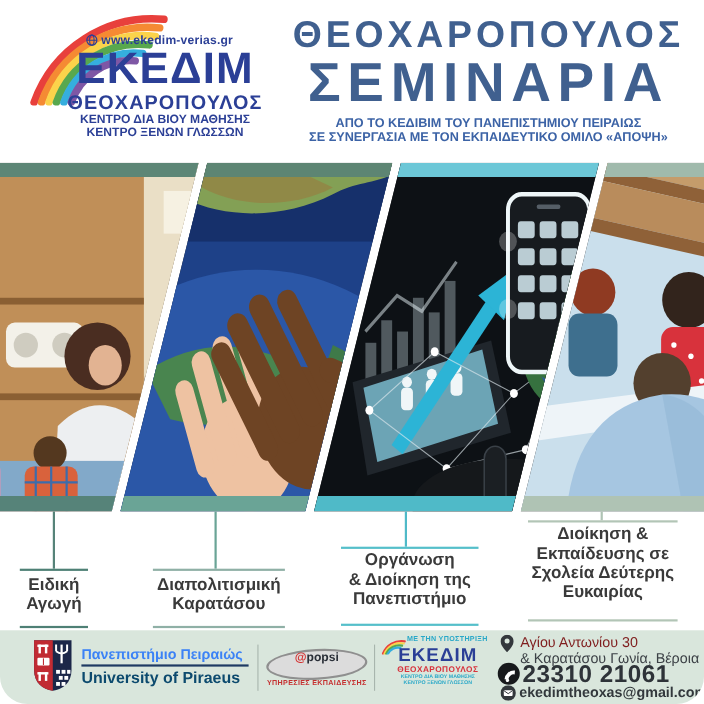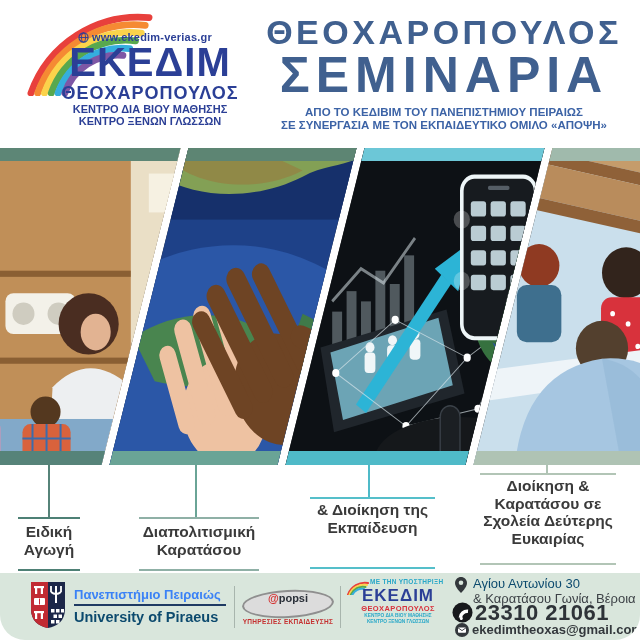--- a/index.html
+++ b/index.html
@@ -65,21 +65,21 @@
   .popsi-tag{left:240px;top:618px;width:96px;text-align:center;font-size:6.5px;font-weight:bold;
              color:#c53030;letter-spacing:.3px;}
   .support-label{left:370px;top:578px;font-size:6.5px;font-weight:bold;color:#29a8c8;letter-spacing:.3px;}
   .mini-rainbow{left:347px;top:580px;}
   .ek2-name{left:346px;top:586px;width:104px;text-align:center;font-size:17px;font-weight:bold;
             color:#2b3f96;letter-spacing:1px;}
   .ek2-sub{left:346px;top:604px;width:104px;text-align:center;font-size:7.5px;font-weight:bold;color:#d8323c;letter-spacing:.4px;}
   .ek2-k1{left:346px;top:613px;width:104px;text-align:center;font-size:4.8px;font-weight:bold;color:#29a8c8;}
   .ek2-k2{left:346px;top:619px;width:104px;text-align:center;font-size:4.8px;font-weight:bold;color:#29a8c8;}
   .pin-icon{left:455px;top:577px;}
-  .addr1{left:473px;top:576px;font-size:13px;color:#0c4a6e;}
+  .addr1{left:473px;top:576px;font-size:13px;color:#7f1d1d;}
   .addr2{left:473px;top:591px;font-size:13px;color:#3c4146;}
   .phone-icon{left:452px;top:602px;}
   .phone-num{left:475px;top:600px;font-size:22px;font-weight:600;color:#2e3338;letter-spacing:.5px;}
   .email-icon{left:455px;top:623px;}
   .email-text{left:472px;top:622px;font-size:13px;font-weight:bold;color:#33383c;}
 </style>
 </head>
 <body>
 
 <div class="poster">
@@ -316,30 +316,31 @@
   <div class="abs rule r2t" style="background: rgb(143, 176, 166);"></div>
   <div class="abs sem-label lab2">
     <div>Διαπολιτισμική</div>
     <div>Καρατάσου</div>
   </div>
   <div class="abs rule r2b" style="background: rgb(143, 176, 166);"></div>
 
   <div class="abs vline v3" style="background: rgb(79, 186, 200);"></div>
   <div class="abs rule r3t" style="background: rgb(85, 191, 202);"></div>
   <div class="abs sem-label lab3">
+    <div>Οργάνωση</div>
     <div>&amp; Διοίκηση της</div>
-    <div>Εκπαίδευση</div>
+    <div>Πανεπιστήμιο</div>
   </div>
   <div class="abs rule r3b" style="background: rgb(85, 191, 202);"></div>
 
   <div class="abs vline v4" style="background: rgb(175, 195, 180);"></div>
   <div class="abs rule r4t" style="background: rgb(178, 197, 182);"></div>
   <div class="abs sem-label lab4">
     <div>Διοίκηση &amp;</div>
-    <div>Καρατάσου σε</div>
+    <div>Εκπαίδευσης σε</div>
     <div>Σχολεία Δεύτερης</div>
     <div>Ευκαιρίας</div>
   </div>
   <div class="abs rule r4b" style="background: rgb(178, 197, 182);"></div>
 
   <div class="abs footer-bg"></div>
 
   <svg class="abs uop-shield" width="36" height="48" viewBox="0 0 36 48">
     <path d="M1,1 H35 V28 C35,40 27,45.5 18,47 C9,45.5 1,40 1,28 Z" fill="#1c2749"></path>
     <path d="M1,1 H18 V47 C9,45.5 1,40 1,28 Z" fill="#c12b33"></path>

